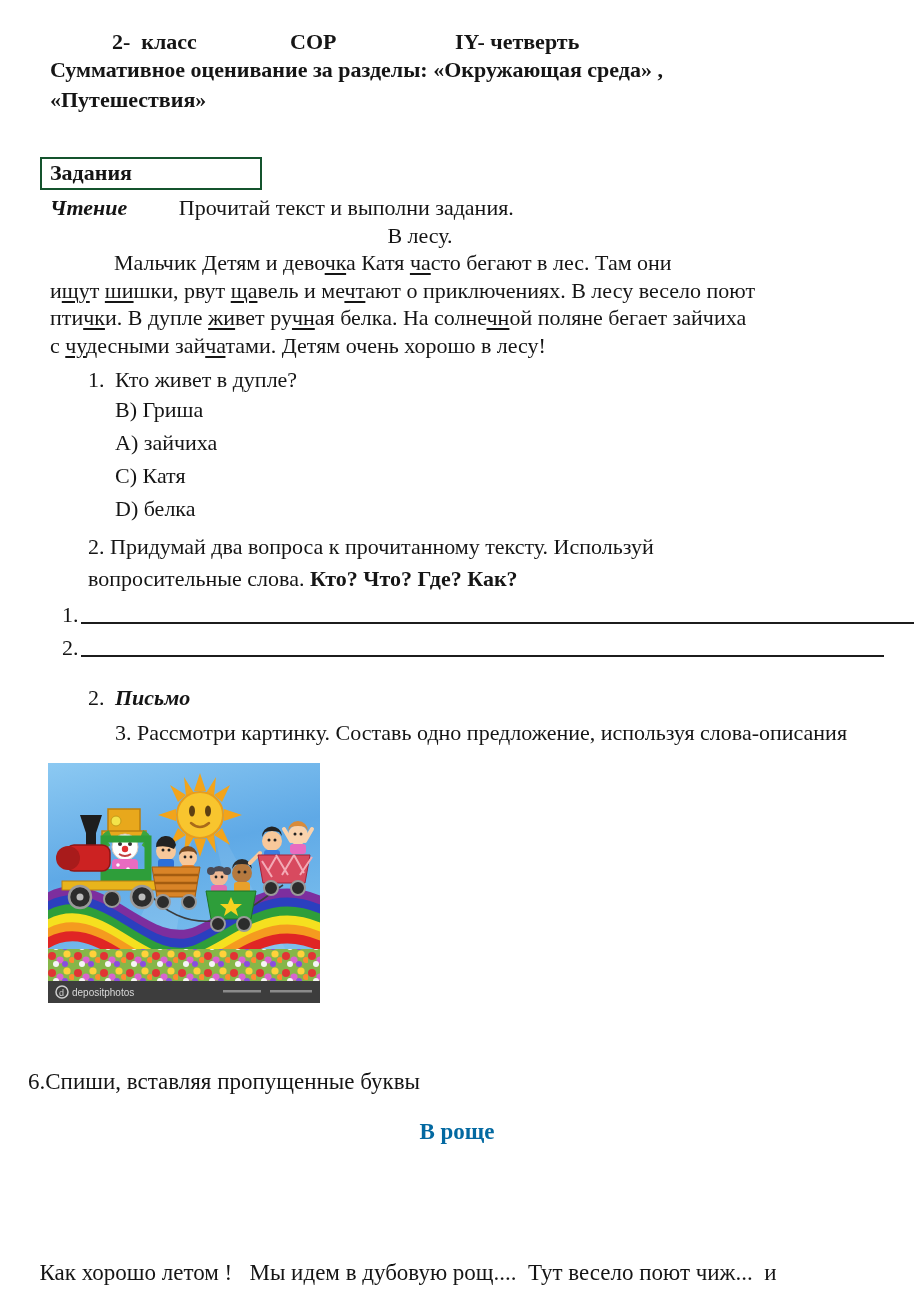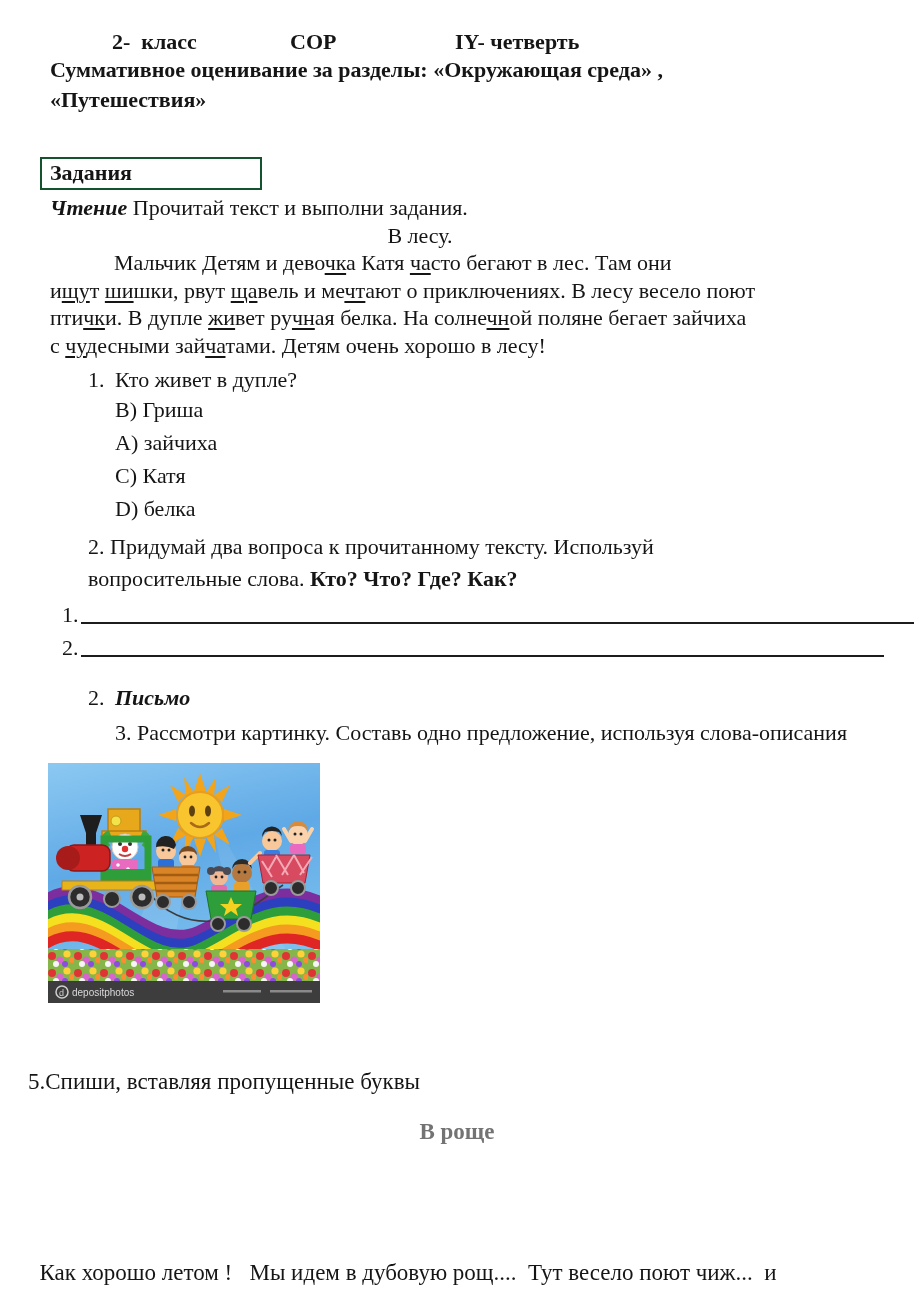--- a/index.html
+++ b/index.html
@@ -15,21 +15,21 @@
   .hdr-sor{width:165px;}
   .hdr-title{margin-left:50px;font-weight:bold;line-height:30px;}
   
   .tasks-box{
     margin:42px 0 0 40px;width:222px;border:2px solid #14532d;
     padding:1px 8px 2px 8px;font-weight:bold;box-sizing:border-box;
   }
   
   .reading-row{margin:5px 0 0 50px;}
   .reading-label{font-weight:bold;font-style:italic;}
-  .reading-instr{}
+  .reading-instr{margin-left:46px;}
   .passage-title{width:840px;text-align:center;margin-top:2px;}
   .passage{margin-left:50px;width:822px;line-height:27.5px;}
   .passage .line:first-child{padding-left:64px;}
   .u{text-decoration:underline;text-decoration-thickness:2px;text-underline-offset:3px;}
   
   .q1-row{margin:8px 0 0 88px;}
   .q1-num{display:inline-block;width:27px;}
   .q1-options{margin-left:115px;line-height:33px;}
   
   .q2-block{margin:6px 0 0 88px;width:688px;line-height:32px;}
@@ -264,21 +264,21 @@
         <rect x="0" y="218" width="272" height="22" fill="#3d3d3d"></rect>
         <circle cx="14" cy="229" r="6" fill="none" stroke="#cfcfcf" stroke-width="1.5"></circle>
         <text x="11" y="232.5" font-family="Liberation Sans, sans-serif" font-size="9" fill="#cfcfcf">d</text>
         <text x="24" y="233" font-family="Liberation Sans, sans-serif" font-size="10" fill="#d8d8d8">depositphotos</text>
         <rect x="175" y="227" width="38" height="2.5" fill="#8a8a8a"></rect>
         <rect x="222" y="227" width="42" height="2.5" fill="#8a8a8a"></rect>
       </g>
     </svg>
   </div>
 
-  <div class="q4-prompt">5.Спиши, вставляя пропущенные буквы</div>
-  <div class="q4-title" style="color: #737373;">В роще</div>
+  <div class="q4-prompt">6.Спиши, вставляя пропущенные буквы</div>
+  <div class="q4-title" style="color: #0369a1;">В роще</div>
   <div class="q4-passage">
     <div>  Как хорошо летом !   Мы идем в дубовую рощ....  Тут весело поют чиж...  и</div>
     
     
   </div>
 
 </div>
 
 </body></html>

